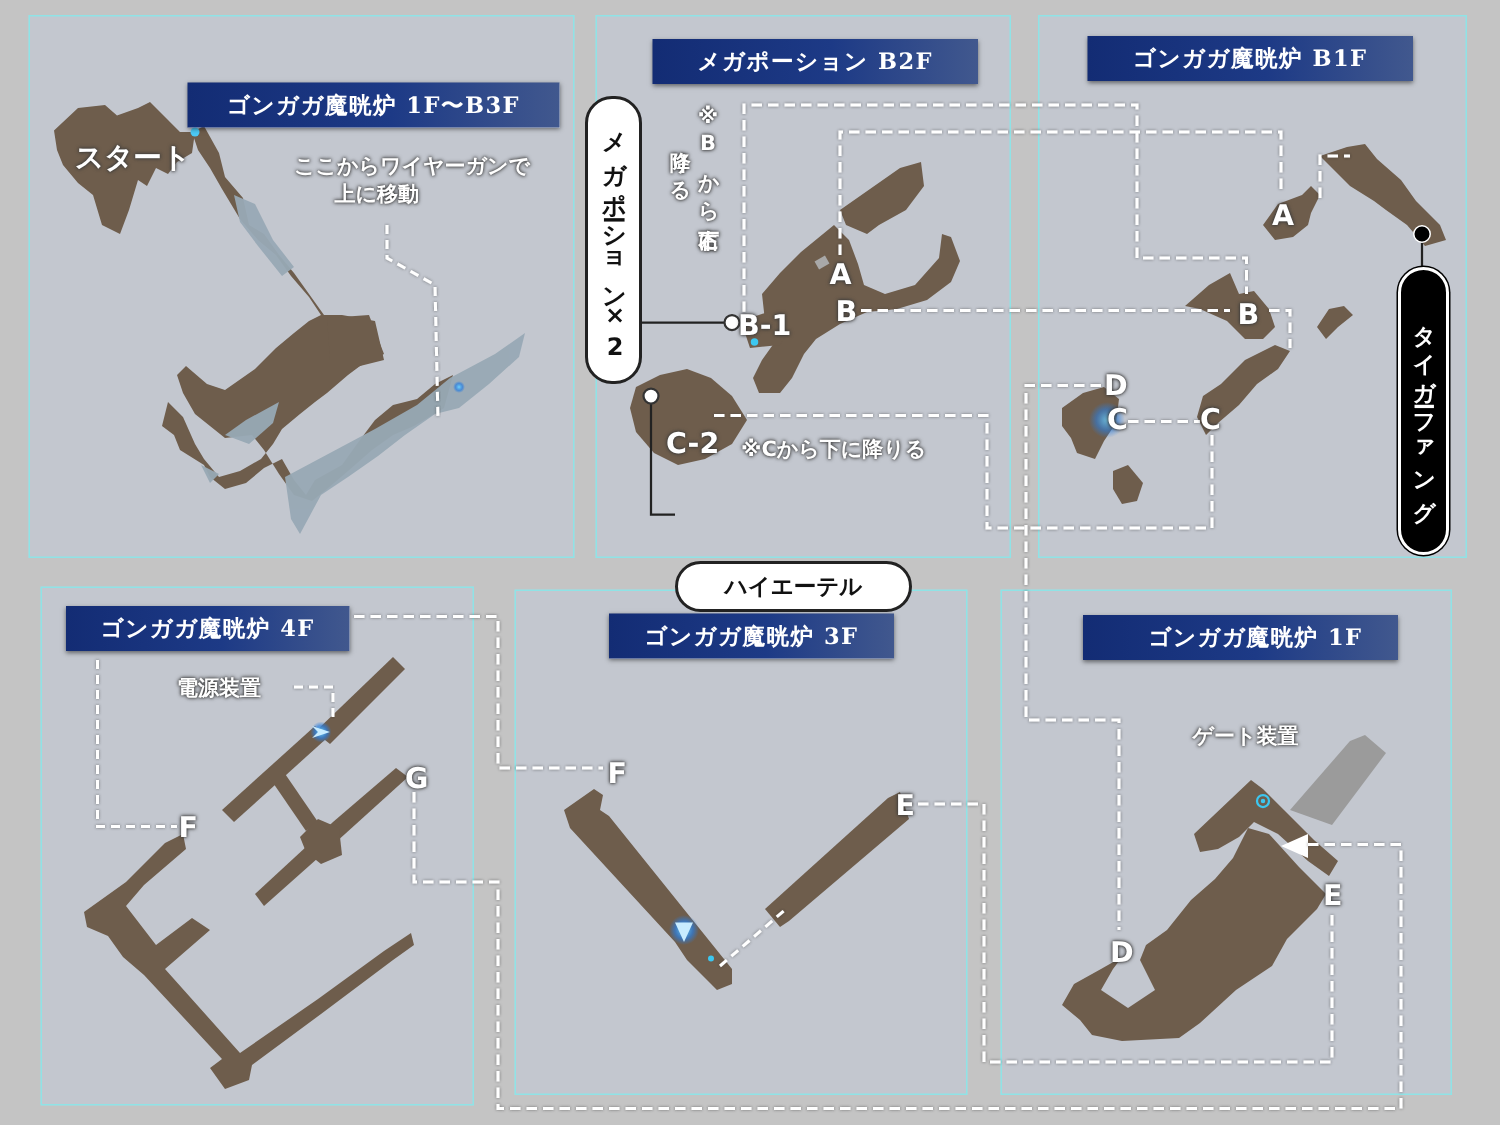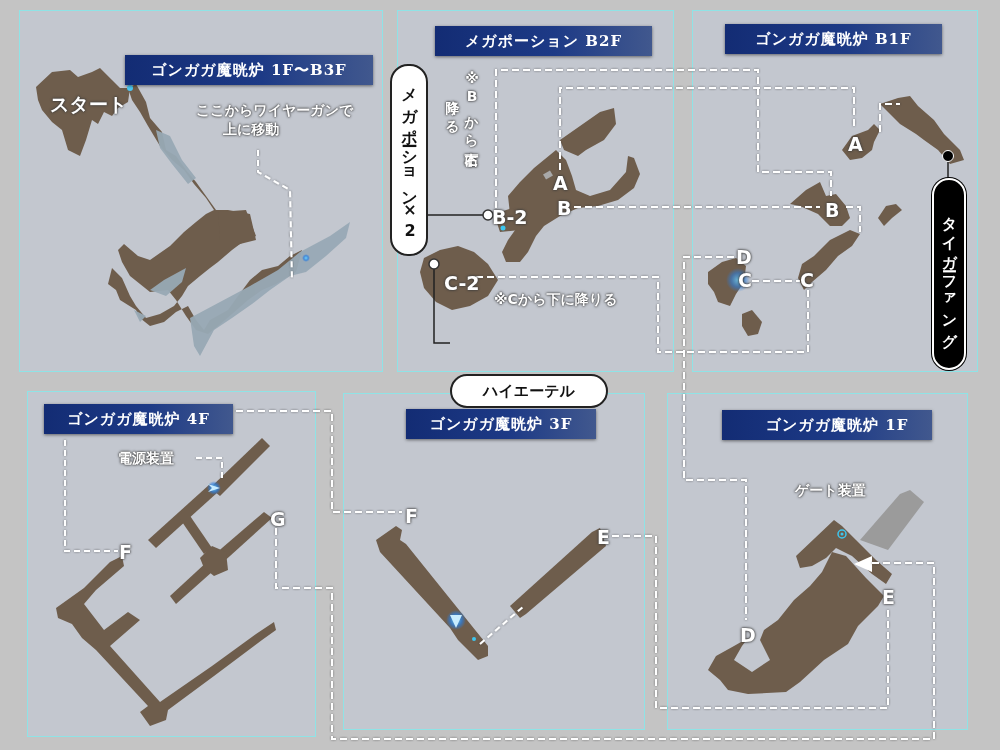--- a/index.html
+++ b/index.html
@@ -143,22 +143,22 @@
 <div class="title" style="left:722px;top:410px;width:190px;padding-left:20px;">ゴンガガ魔晄炉 1F</div>
 
 <div class="lbl big" style="left:50px;top:92px;">スタート</div>
 <div class="lbl note" style="left:196px;top:102px;">ここからワイヤーガンで</div>
 <div class="lbl note" style="left:183px;top:121px;margin-left:40px;">上に移動</div>
 
 <div class="lbl note vtext" style="left:464px;top:70px;line-height:16px;">※Bから右下に</div>
 <div class="lbl note vtext" style="left:445px;top:90px;line-height:16px;">降りる</div>
 <div class="lbl big" style="left:553px;top:172px;">A</div>
 <div class="lbl big" style="left:557px;top:197px;">B</div>
-<div class="lbl big" style="left:492px;top:206px;">B-2</div>
-<div class="lbl big" style="left:444px;top:272px;">C-2</div>
+<div class="lbl big" style="left:492px;top:206px;">B-1</div>
+<div class="lbl big" style="left:444px;top:285px;">C-2</div>
 <div class="lbl note" style="left:494px;top:291px;">※Cから下に降りる</div>
 
 <div class="lbl big" style="left:848px;top:133px;">A</div>
 <div class="lbl big" style="left:825px;top:199px;">B</div>
 <div class="lbl big" style="left:736px;top:246px;">D</div>
 <div class="lbl big" style="left:738px;top:269px;">C</div>
 <div class="lbl big" style="left:800px;top:269px;">C</div>
 
 <div class="lbl note" style="left:118px;top:450px;">電源装置</div>
 <div class="lbl big" style="left:119px;top:541px;">F</div>

